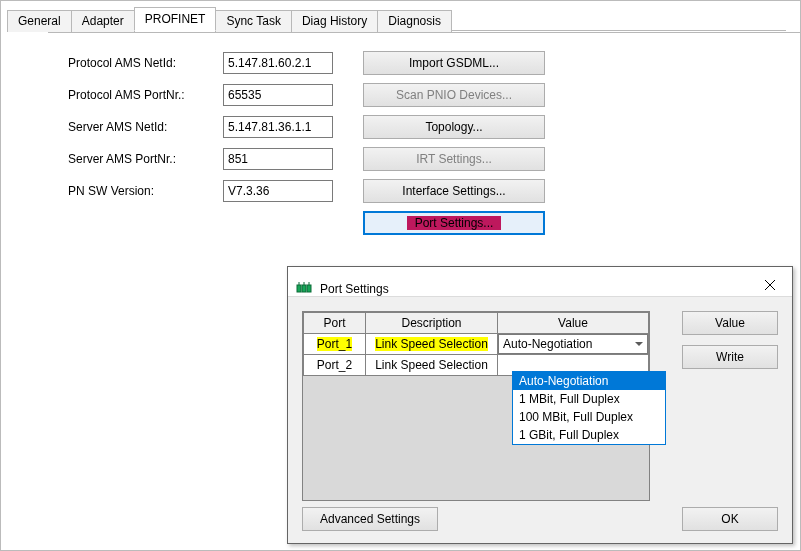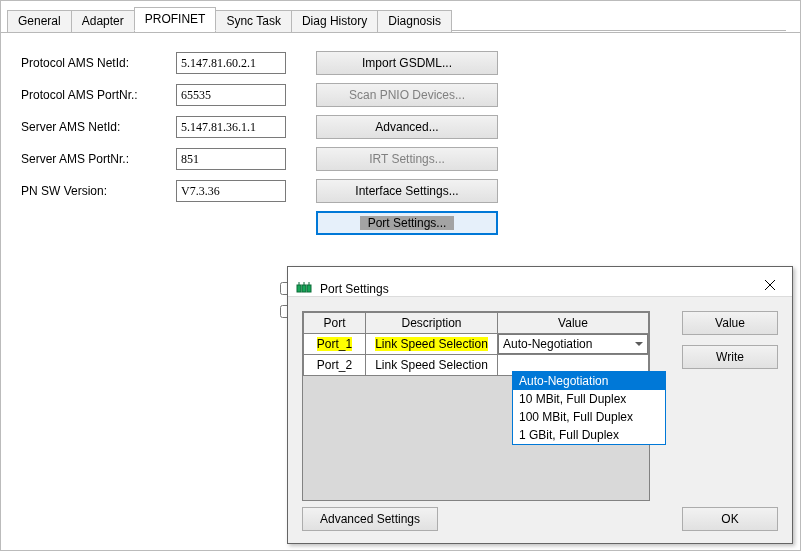--- a/index.html
+++ b/index.html
@@ -38,35 +38,36 @@
     padding-top: 4px;
   }
   .tab-sep {
     flex: 1;
     border-bottom: 1px solid #b8b8b8;
   }
   .content {
     padding: 18px 8px 8px 20px;
     position: relative;
     border-top: 1px solid #b8b8b8;
+    margin-left: 47px;
   }
   .row {
     display: flex;
     align-items: center;
     margin-bottom: 8px;
   }
   .label {
     width: 155px;
   }
   .text-input {
     width: 110px;
     height: 22px;
     padding: 2px 4px;
     border: 1px solid #7a7a7a;
-    font-family: Liberation Serif, serif;
+    font-family: Liberation Sans, sans-serif;
     font-size: 12px;
   }
   .col-gap { width: 30px; }
   .wbtn {
     width: 182px;
     height: 24px;
     background: linear-gradient(#f2f2f2,#e1e1e1);
     border: 1px solid #acacac;
     font-family: inherit;
     font-size: 12px;
@@ -74,21 +75,21 @@
     display: flex;
     align-items: center;
     justify-content: center;
   }
   .wbtn.disabled { color: #808080; }
   .wbtn.active {
     border: 2px solid #0078d7;
     background: #e6f0fa;
   }
   .wbtn.active span {
-    background: #a3a3a3;
+    background: #be185d;
     padding: 0 8px;
   }
   .check-row {
     display: flex;
     align-items: center;
     margin-left: 255px;
     margin-bottom: 4px;
   }
   .check-row input { margin-right: 4px; }
 
@@ -242,21 +243,21 @@
     <button class="wbtn disabled">
         <span>Scan PNIO Devices...</span>
       </button>
   </div>
 
   <div class="row">
     <div class="label">Server AMS NetId:</div>
     <input class="text-input" value="5.147.81.36.1.1" style="">
     <div class="col-gap"></div>
     <button class="wbtn">
-        <span>Advanced...</span>
+        <span>Topology...</span>
       </button>
   </div>
 
   <div class="row">
     <div class="label">Server AMS PortNr.:</div>
     <input class="text-input" value="851" style="">
     <div class="col-gap"></div>
     <button class="wbtn disabled">
         <span>IRT Settings...</span>
       </button>
@@ -340,21 +341,21 @@
         <tr>
           <td>Port_2</td>
           <td>Link Speed Selection</td>
           <td></td>
         </tr>
       </tbody>
         </table>
 
       <div class="dropdown">
         <div class="sel">Auto-Negotiation</div>
-        <div>10 MBit, Full Duplex</div>
+        <div>1 MBit, Full Duplex</div>
         <div>100 MBit, Full Duplex</div>
         <div>1 GBit, Full Duplex</div>
       </div>
     </div>
 
     <div class="side-btns">
       <button class="dlg-btn">Value</button>
       <button class="dlg-btn">Write</button>
     </div>
 

